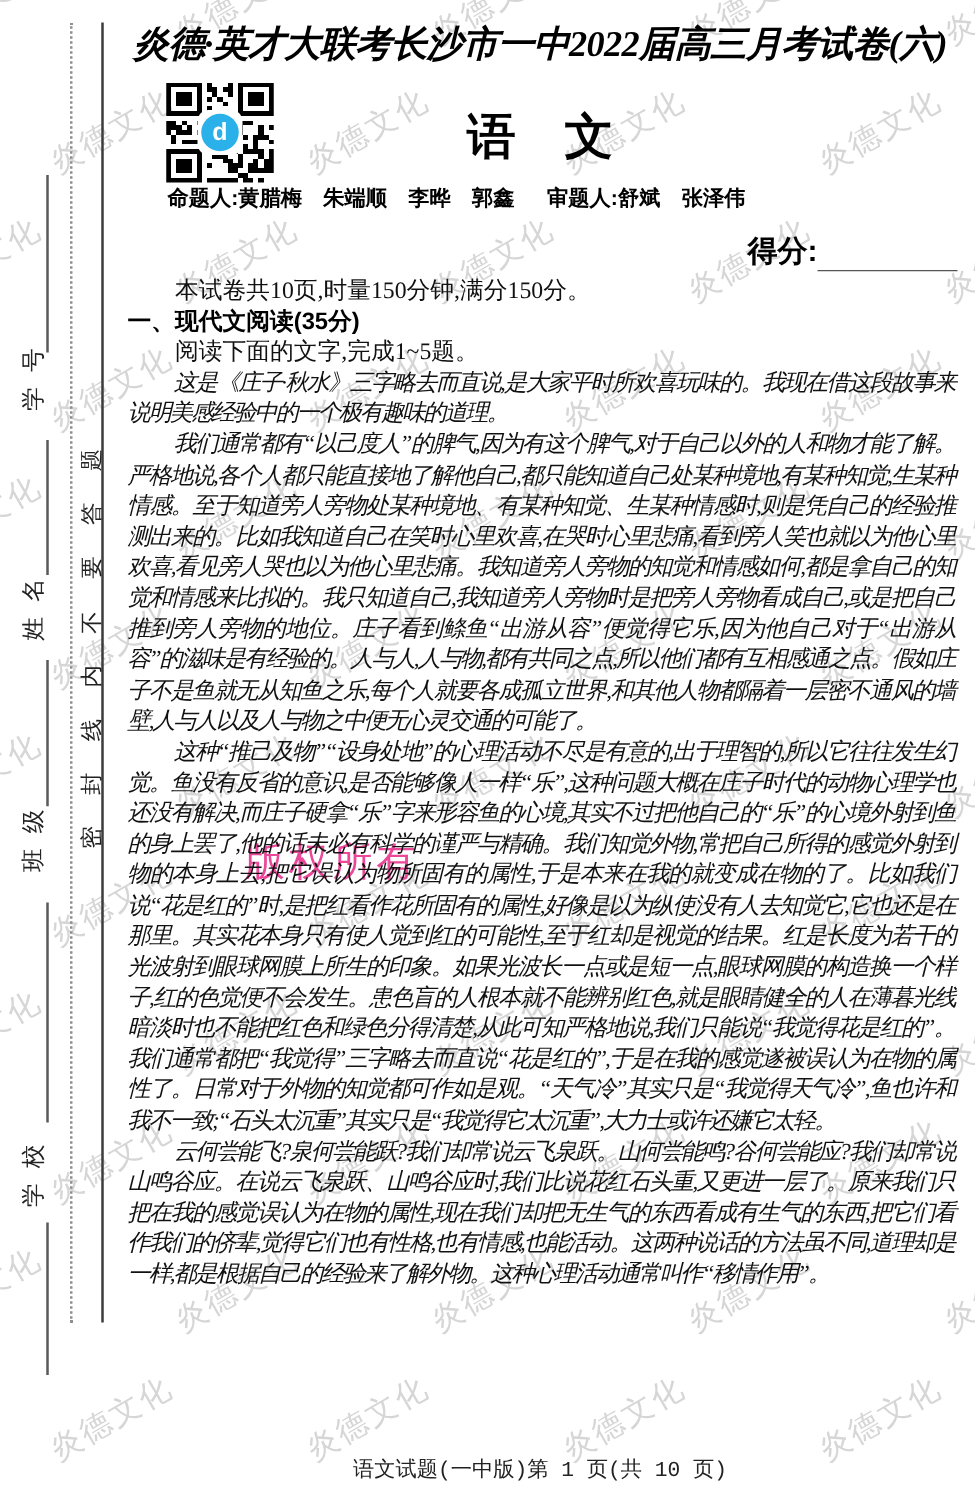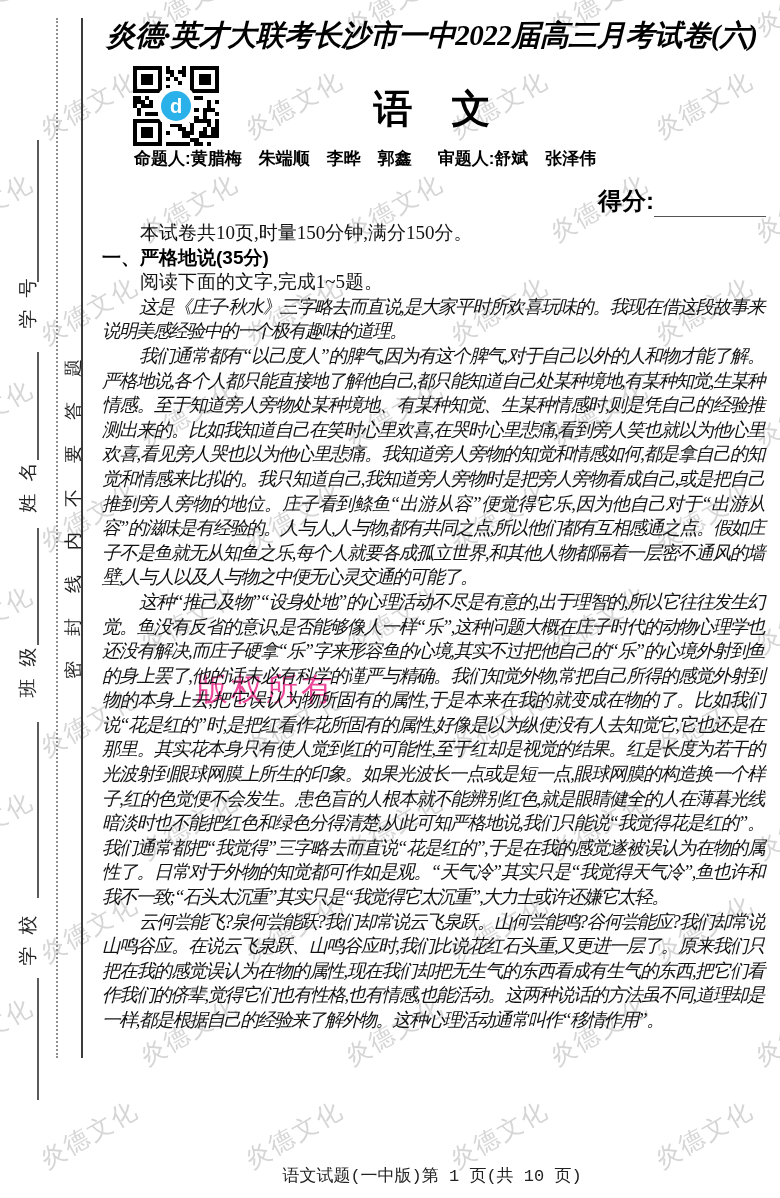--- a/index.html
+++ b/index.html
@@ -360,21 +360,21 @@
     <div class="persons">
       <span>命题人:黄腊梅　朱端顺　李晔　郭鑫</span><span class="reviewers">审题人:舒斌　张泽伟</span>
     </div>
 
     <div class="score">
       <span>得分:</span><span class="score-blank"></span>
     </div>
 
     <div class="flow">
       <p class="intro">本试卷共10页,时量150分钟,满分150分。</p>
-      <p class="h-sec">一、严格地说(35分)</p>
+      <p class="h-sec">一、现代文阅读(35分)</p>
       <p class="instr">阅读下面的文字,完成1~5题。</p>
       <div id="paragraphs">
           <p>这是《庄子·秋水》三字略去而直说,是大家平时所欢喜玩味的。我现在借这段故事来说明美感经验中的一个极有趣味的道理。</p>
           <p>我们通常都有“以己度人”的脾气,因为有这个脾气,对于自己以外的人和物才能了解。严格地说,各个人都只能直接地了解他自己,都只能知道自己处某种境地,有某种知觉,生某种情感。至于知道旁人旁物处某种境地、有某种知觉、生某种情感时,则是凭自己的经验推测出来的。比如我知道自己在笑时心里欢喜,在哭时心里悲痛,看到旁人笑也就以为他心里欢喜,看见旁人哭也以为他心里悲痛。我知道旁人旁物的知觉和情感如何,都是拿自己的知觉和情感来比拟的。我只知道自己,我知道旁人旁物时是把旁人旁物看成自己,或是把自己推到旁人旁物的地位。庄子看到鲦鱼“出游从容”便觉得它乐,因为他自己对于“出游从容”的滋味是有经验的。人与人,人与物,都有共同之点,所以他们都有互相感通之点。假如庄子不是鱼就无从知鱼之乐,每个人就要各成孤立世界,和其他人物都隔着一层密不通风的墙壁,人与人以及人与物之中便无心灵交通的可能了。</p>
           <p>这种“推己及物”“设身处地”的心理活动不尽是有意的,出于理智的,所以它往往发生幻觉。鱼没有反省的意识,是否能够像人一样“乐”,这种问题大概在庄子时代的动物心理学也还没有解决,而庄子硬拿“乐”字来形容鱼的心境,其实不过把他自己的“乐”的心境外射到鱼的身上罢了,他的话未必有科学的谨严与精确。我们知觉外物,常把自己所得的感觉外射到物的本身上去,把它误认为物所固有的属性,于是本来在我的就变成在物的了。比如我们说“花是红的”时,是把红看作花所固有的属性,好像是以为纵使没有人去知觉它,它也还是在那里。其实花本身只有使人觉到红的可能性,至于红却是视觉的结果。红是长度为若干的光波射到眼球网膜上所生的印象。如果光波长一点或是短一点,眼球网膜的构造换一个样子,红的色觉便不会发生。患色盲的人根本就不能辨别红色,就是眼睛健全的人在薄暮光线暗淡时也不能把红色和绿色分得清楚,从此可知严格地说,我们只能说“我觉得花是红的”。我们通常都把“我觉得”三字略去而直说“花是红的”,于是在我的感觉遂被误认为在物的属性了。日常对于外物的知觉都可作如是观。“天气冷”其实只是“我觉得天气冷”,鱼也许和我不一致;“石头太沉重”其实只是“我觉得它太沉重”,大力士或许还嫌它太轻。</p>
           <p>云何尝能飞?泉何尝能跃?我们却常说云飞泉跃。山何尝能鸣?谷何尝能应?我们却常说山鸣谷应。在说云飞泉跃、山鸣谷应时,我们比说花红石头重,又更进一层了。原来我们只把在我的感觉误认为在物的属性,现在我们却把无生气的东西看成有生气的东西,把它们看作我们的侪辈,觉得它们也有性格,也有情感,也能活动。这两种说话的方法虽不同,道理却是一样,都是根据自己的经验来了解外物。这种心理活动通常叫作“移情作用”。</p>
         </div>
     </div>
   </div>
 

